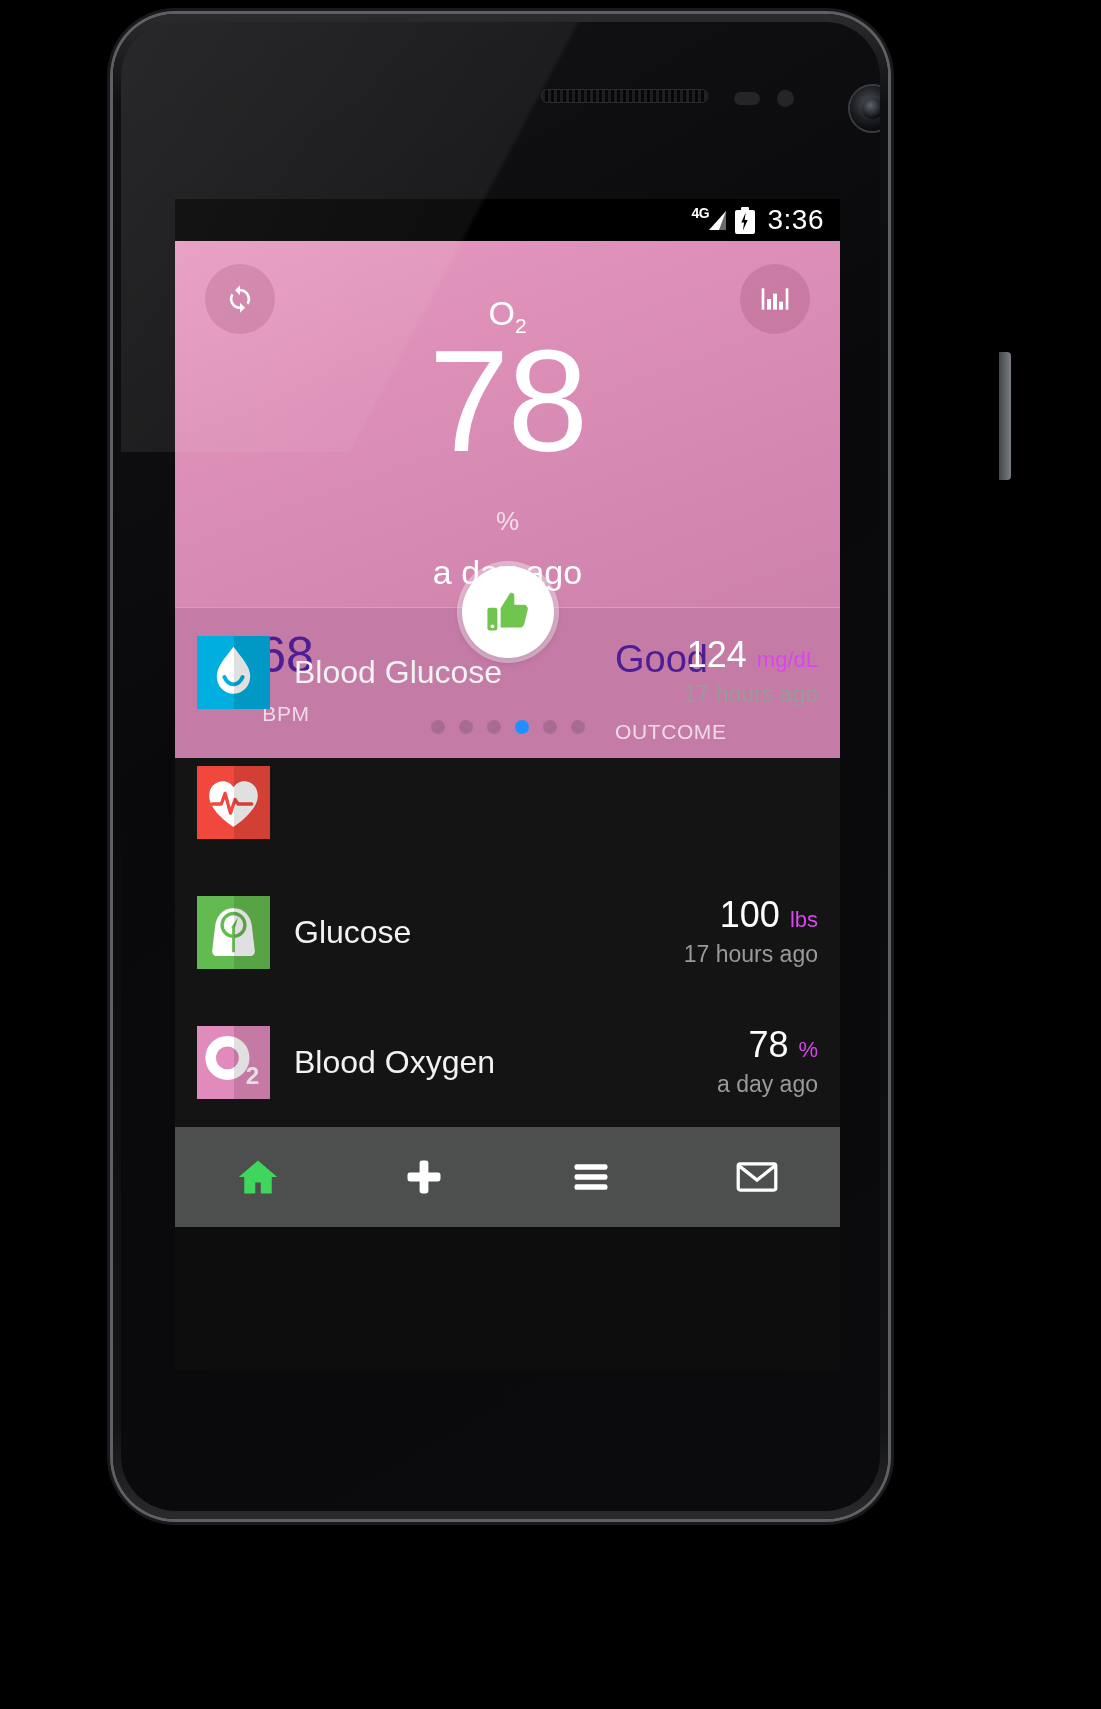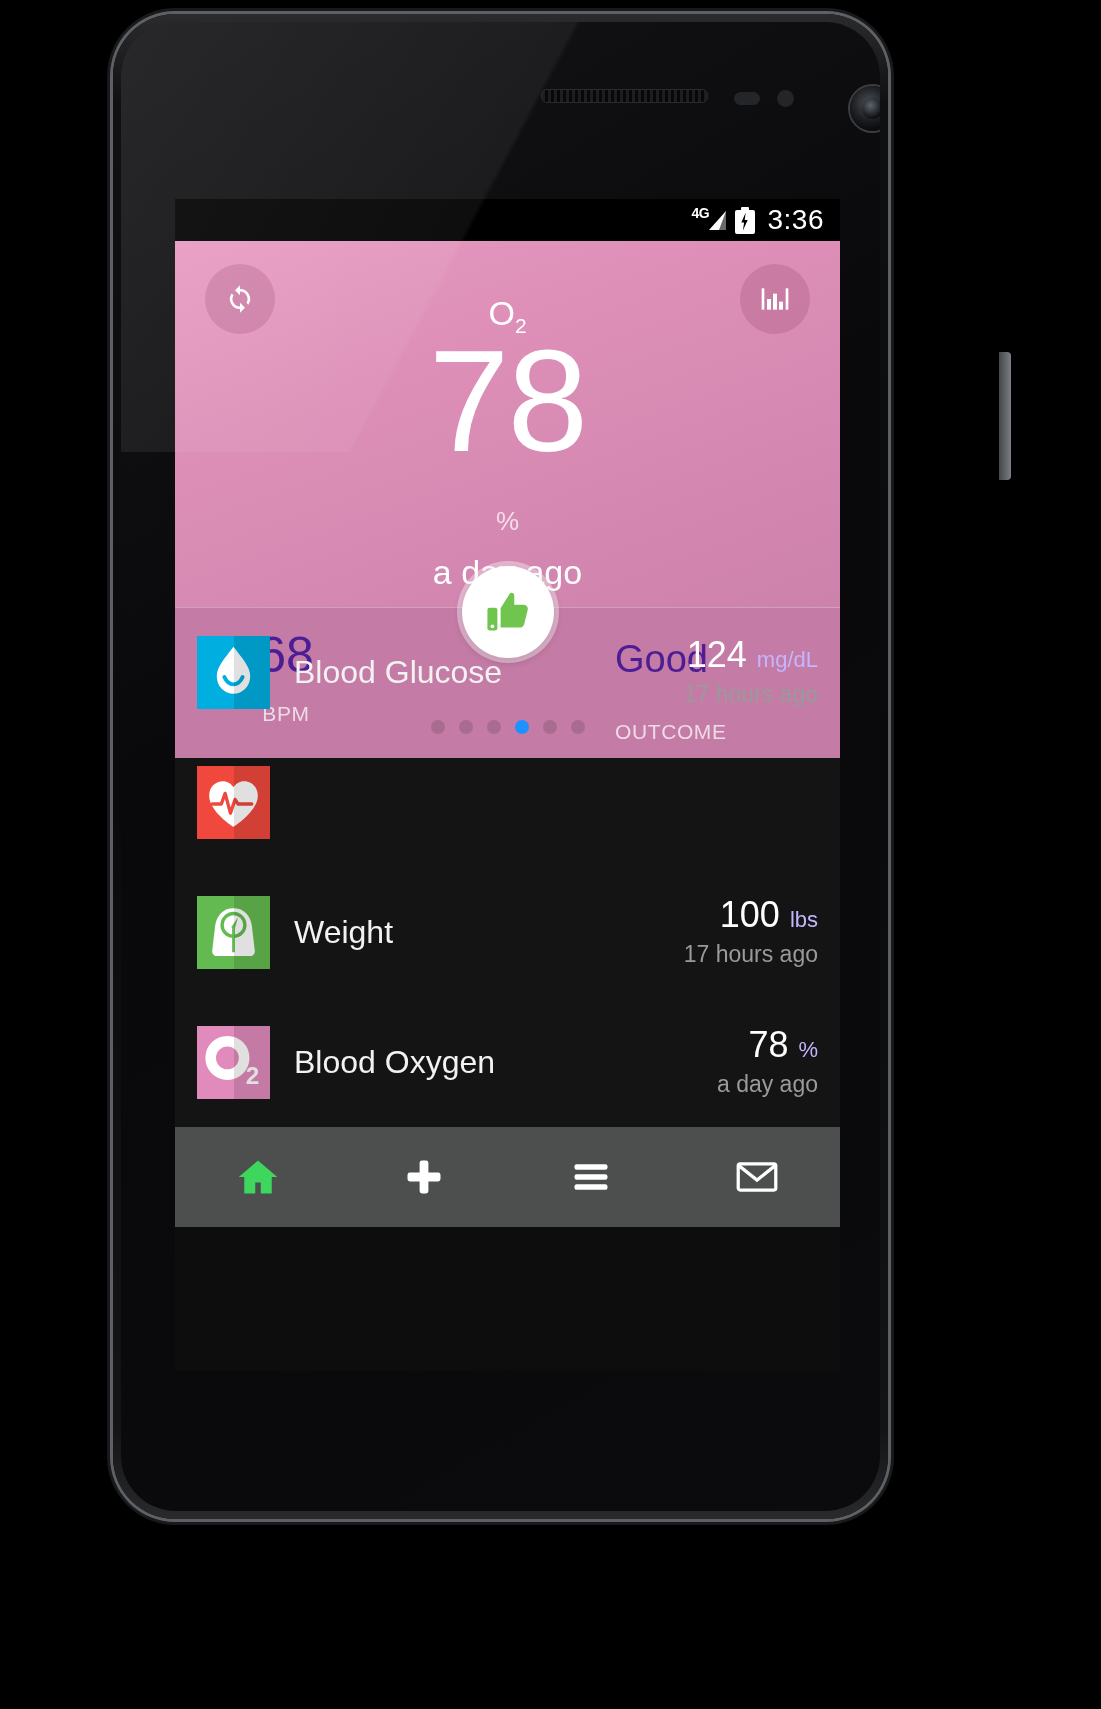--- a/index.html
+++ b/index.html
@@ -96,21 +96,21 @@
   .dot.on{background:#1e90ff;}
 
   
   .list{background:#141414;}
   .row{position:relative;height:130px;display:flex;align-items:center;padding:0 22px;}
   .ico{position:relative;width:73px;height:73px;flex:0 0 73px;overflow:hidden;}
   .ico .shade{position:absolute;right:0;top:0;width:50%;height:100%;background:rgba(0,0,0,.12);}
   .row-name{margin-left:24px;color:#f2f2f2;font-size:32px;font-weight:300;}
   .row-right{margin-left:auto;text-align:right;}
   .row-val{color:#fff;font-size:36px;font-weight:300;line-height:1.05;}
-  .row-val .u{font-size:22px;color:#c4b5fd;}
+  .row-val .u{font-size:22px;color:#d946ef;}
   .row-ago{color:#9a9a9a;font-size:23px;margin-top:7px;}
 
   
   .nav{height:100px;background:#4c4f4e;display:flex;align-items:center;}
   .nav-item{flex:1;display:flex;align-items:center;justify-content:center;height:100%;}
 
   
   svg{display:block;}
 </style>
 </head>
@@ -245,21 +245,21 @@
       <div class="row">
         <div class="ico" style="background:#63ba50">
           <svg width="73" height="73" viewBox="0 0 48 48">
             <path d="M24 8c7 0 11 5 12 11l2 17c.2 2-1.2 3.5-3 3.5H13c-1.8 0-3.2-1.5-3-3.5l2-17C13 13 17 8 24 8z" fill="#fff"></path>
             <circle cx="24" cy="19" r="7.5" fill="none" stroke="#63ba50" stroke-width="2.2"></circle>
             <path d="M27 14l-4.5 6.5 2.2 1.4z" fill="#63ba50"></path>
             <rect x="23.1" y="20" width="1.8" height="17" fill="#63ba50"></rect>
           </svg>
           <span class="shade"></span>
         </div>
-        <div class="row-name">Weight</div>
+        <div class="row-name">Glucose</div>
         <div class="row-right">
           <div class="row-val">
             <span>100</span> <span class="u">lbs</span>
           </div>
           <div class="row-ago">17 hours ago</div>
         </div>
       </div>
 
       <div class="row">
         <div class="ico" style="background:#e08bbb">

